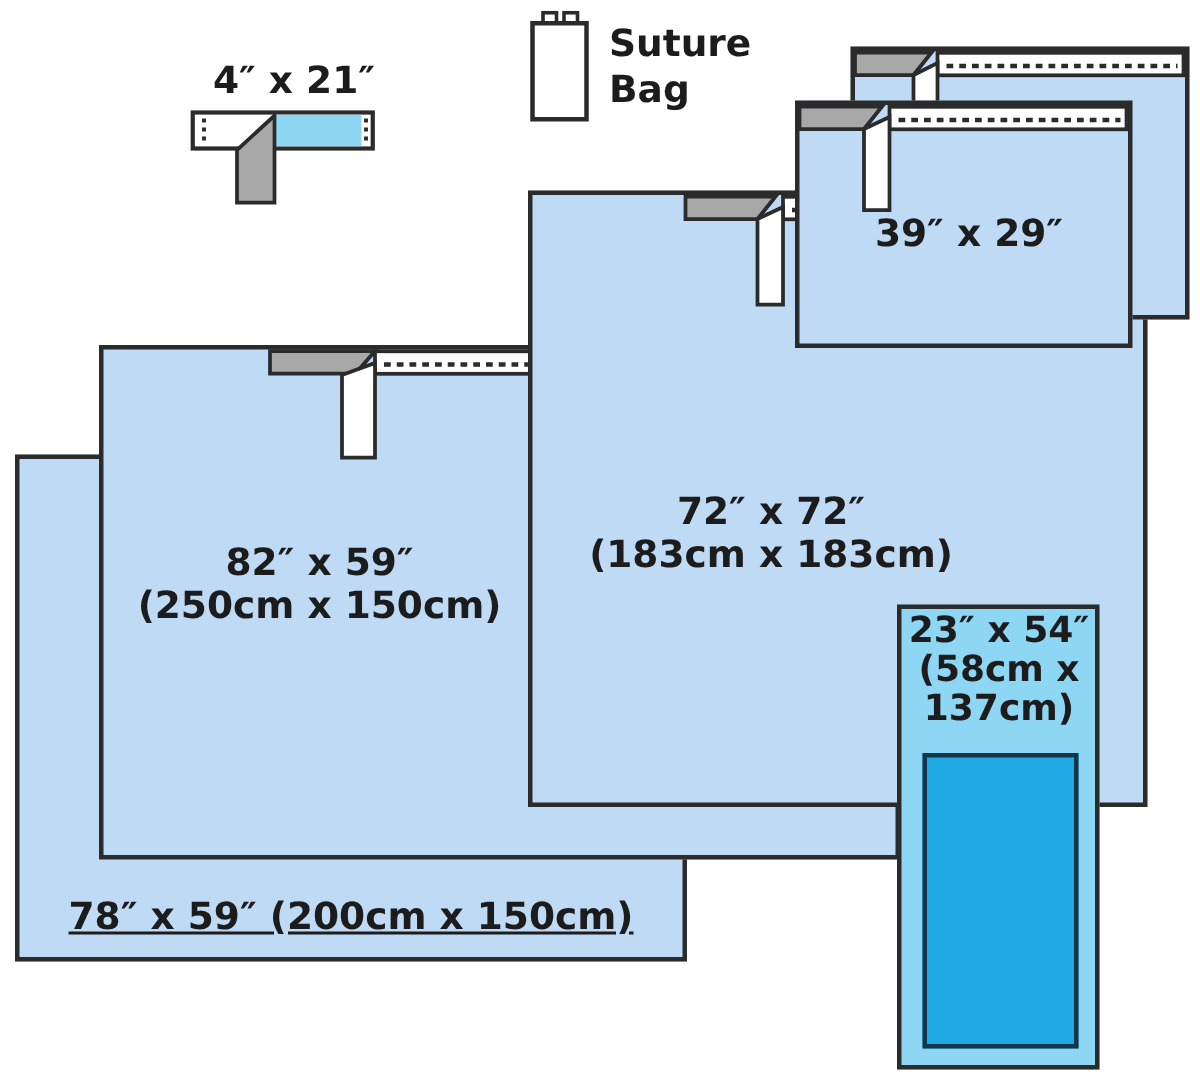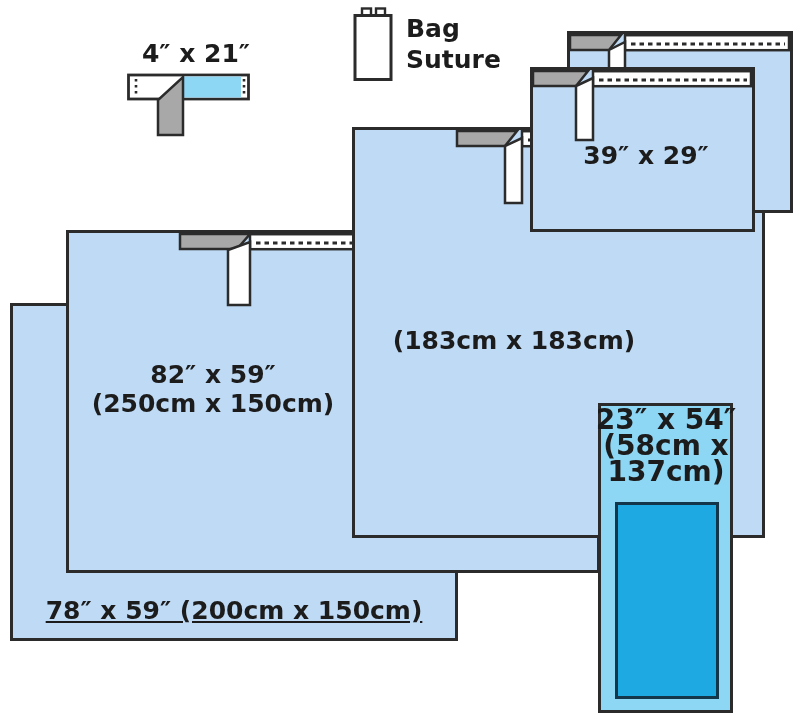--- a/index.html
+++ b/index.html
@@ -27,21 +27,21 @@
     text-align:center;font-weight:700;font-size:25px;line-height:29px;
     color:#1c1c1c;white-space:nowrap;letter-spacing:0;
   }
   .lbl-left{transform:none;text-align:left;}
   #lbl-4x21{left:196px;top:19px;margin-top:20px;}
   #lbl-suture{left:406px;top:13px;line-height:31px;}
   #lbl-39{left:646px;top:141px;text-align:right;}
   #lbl-72{left:514px;top:326px;}
   #lbl-98{left:213px;top:360px;}
   #lbl-78{left:234px;top:596px;text-decoration:underline;}
-  #lbl-23{left:666px;top:407px;font-size:28px;line-height:26px;}
+  #lbl-23{left:666px;top:407px;font-size:24px;line-height:26px;}
   .icon{position:absolute;overflow:visible;}
   #icon-4x21{left:127px;top:72px;}
   #icon-bag{left:351px;top:5px;}
 </style>
 </head>
 <body>
 
 <div id="canvas">
 
   <div class="drape" id="d78"></div>
@@ -98,29 +98,30 @@
     <rect x="11" y="3.5" width="9" height="10" fill="#ffffff" stroke="#2b2b2b" stroke-width="2.4"></rect>
     <rect x="25" y="3.5" width="9" height="10" fill="#ffffff" stroke="#2b2b2b" stroke-width="2.4"></rect>
     <rect x="4" y="10.5" width="36" height="64" fill="#ffffff" stroke="#2b2b2b" stroke-width="3"></rect>
   </svg>
 
   <div class="lbl" id="lbl-4x21">
     <div>4″ x 21″</div>
   </div>
 
   <div class="lbl lbl-left" id="lbl-suture">
+    <div>Suture</div>
     <div>Bag</div>
-    <div>Suture</div>
   </div>
 
   <div class="lbl" id="lbl-39">
     <div>39″ x 29″</div>
   </div>
 
   <div class="lbl" id="lbl-72">
+    <div>72″ x 72″</div>
     <div>(183cm x 183cm)</div>
   </div>
 
   <div class="lbl" id="lbl-98">
     <div>82″ x 59″</div>
     <div>(250cm x 150cm)</div>
   </div>
 
   <div class="lbl" id="lbl-78">
     <div>78″ x 59″ (200cm x 150cm)</div>

